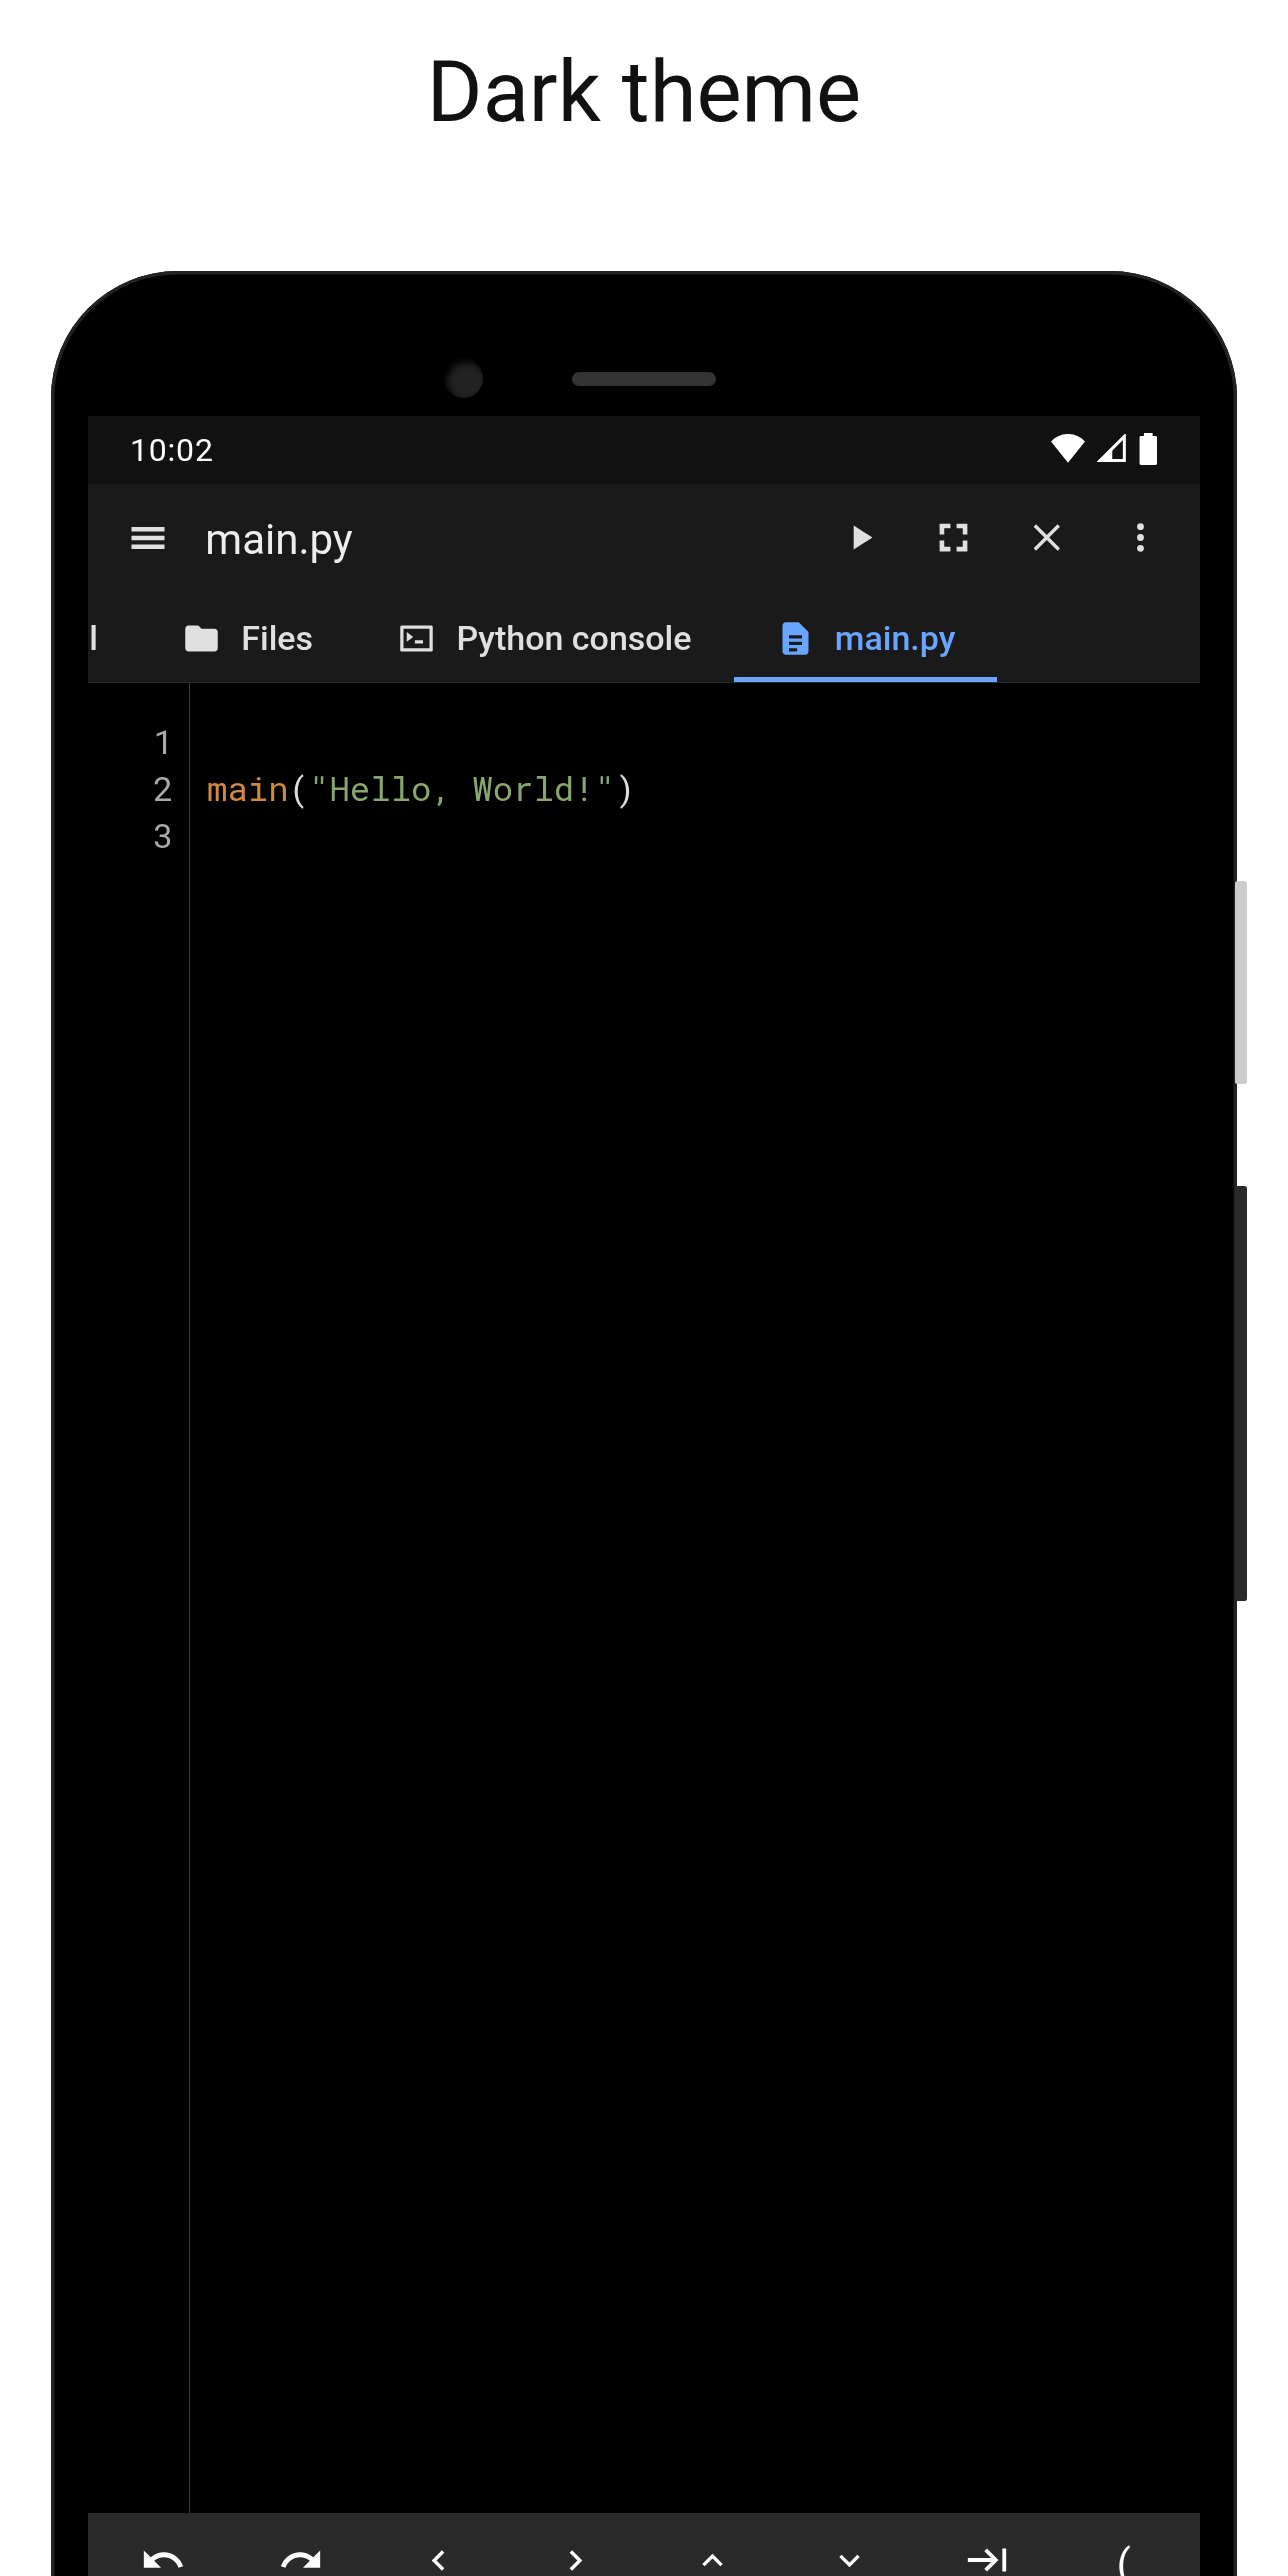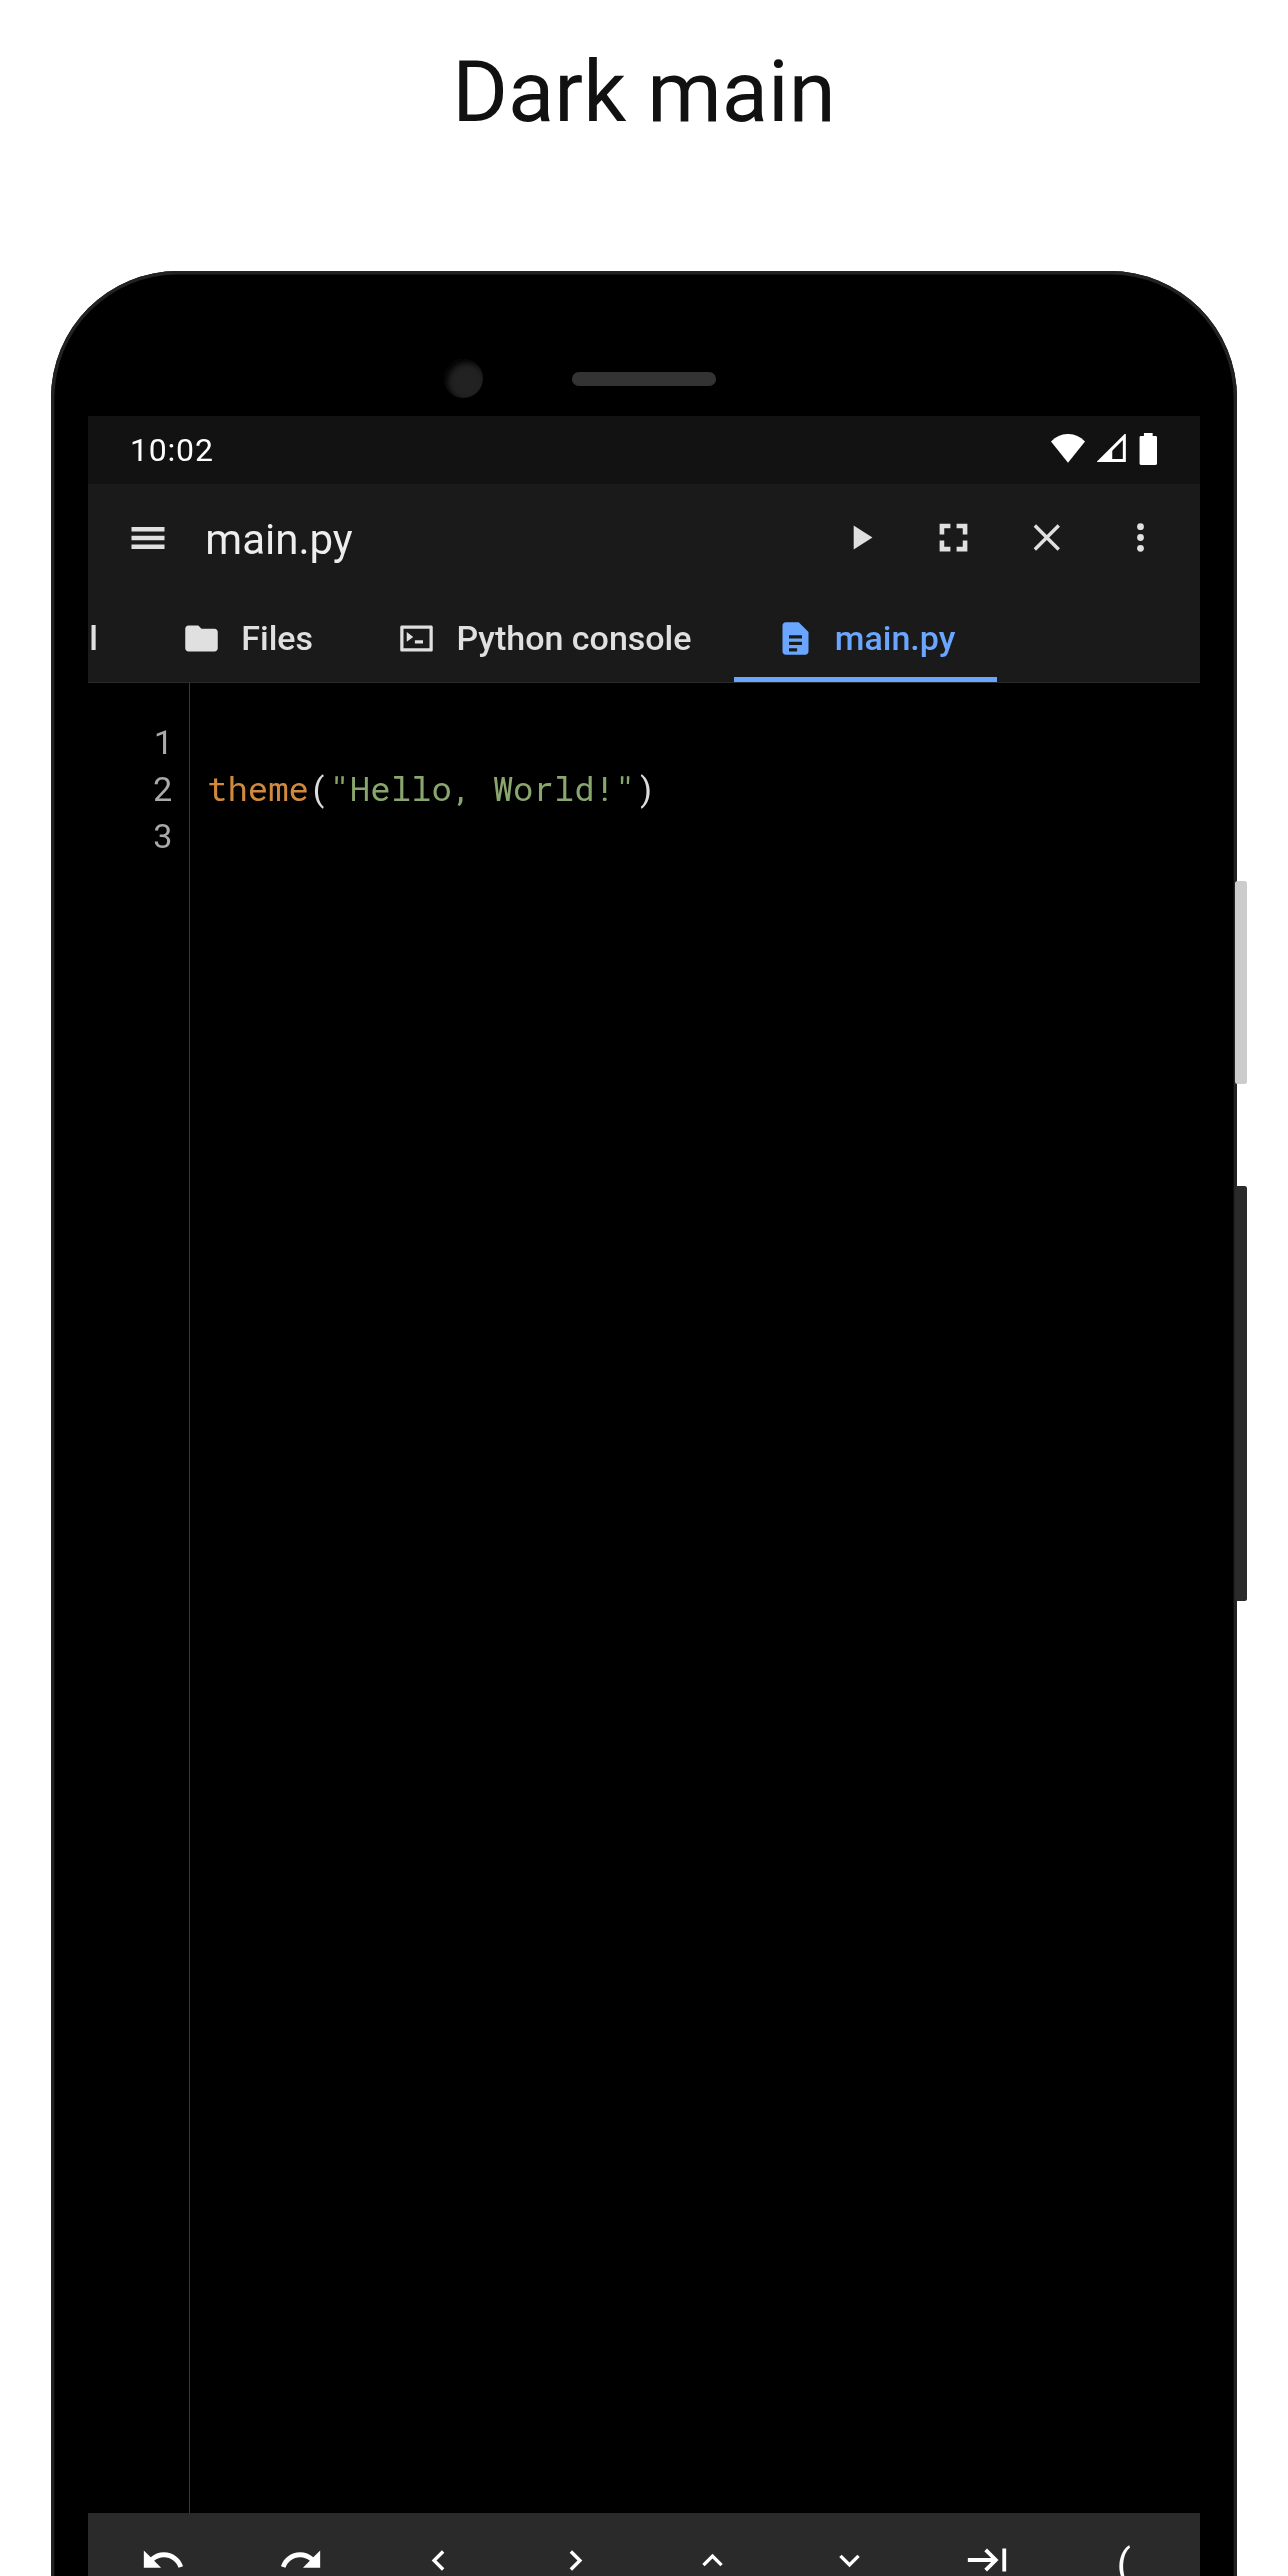--- a/index.html
+++ b/index.html
@@ -172,21 +172,21 @@
     display: flex;
     align-items: center;
     justify-content: center;
   }
   .bb-btn svg { fill: #fff; }
   .bb-char { color:#fff; font-size:41px; font-family: "Roboto Mono", monospace;}
 </style>
 </head>
 <body>
 
-<div class="caption">Dark main</div>
+<div class="caption">Dark theme</div>
 
 <div class="phone-outer">
   <div class="side-btn pwr"></div>
   <div class="side-btn vol"></div>
   <div class="phone-inner">
     <div class="notch-dot"></div>
     <div class="speaker"></div>
 
     <div class="screen">
 
@@ -285,21 +285,21 @@
       </div>
 
       <div class="editor">
         <div class="gutter">
           <div class="ln">1</div>
           <div class="ln">2</div>
           <div class="ln">3</div>
         </div>
         <div class="code-area">
           <div class="cl"></div>
-          <div class="cl"><span class="tok-fn">theme</span><span class="tok-punc">(</span><span class="tok-str">"Hello, World!"</span><span class="tok-punc">)</span></div>
+          <div class="cl"><span class="tok-fn">main</span><span class="tok-punc">(</span><span class="tok-str">"Hello, World!"</span><span class="tok-punc">)</span></div>
           <div class="cl"></div>
         </div>
       </div>
 
       <div class="bottom-bar">
         <div class="bb-btn">
           <span><svg width="46" height="46" viewBox="0 0 24 24">
                 <path d="M12 5c4 0 8 2.5 9 7-1.5-2.5-5-4-9-4v0L7 13 3 8l4-5 5 2z" fill="none"></path>
                 <path d="M12.5 8c-2.65 0-5.05.99-6.9 2.6L2 7v9h9l-3.62-3.62c1.39-1.16 3.16-1.88 5.12-1.88 3.54 0 6.55 2.31 7.6 5.5l2.37-.78C21.08 11.03 17.15 8 12.5 8z"></path>
               </svg></span>

